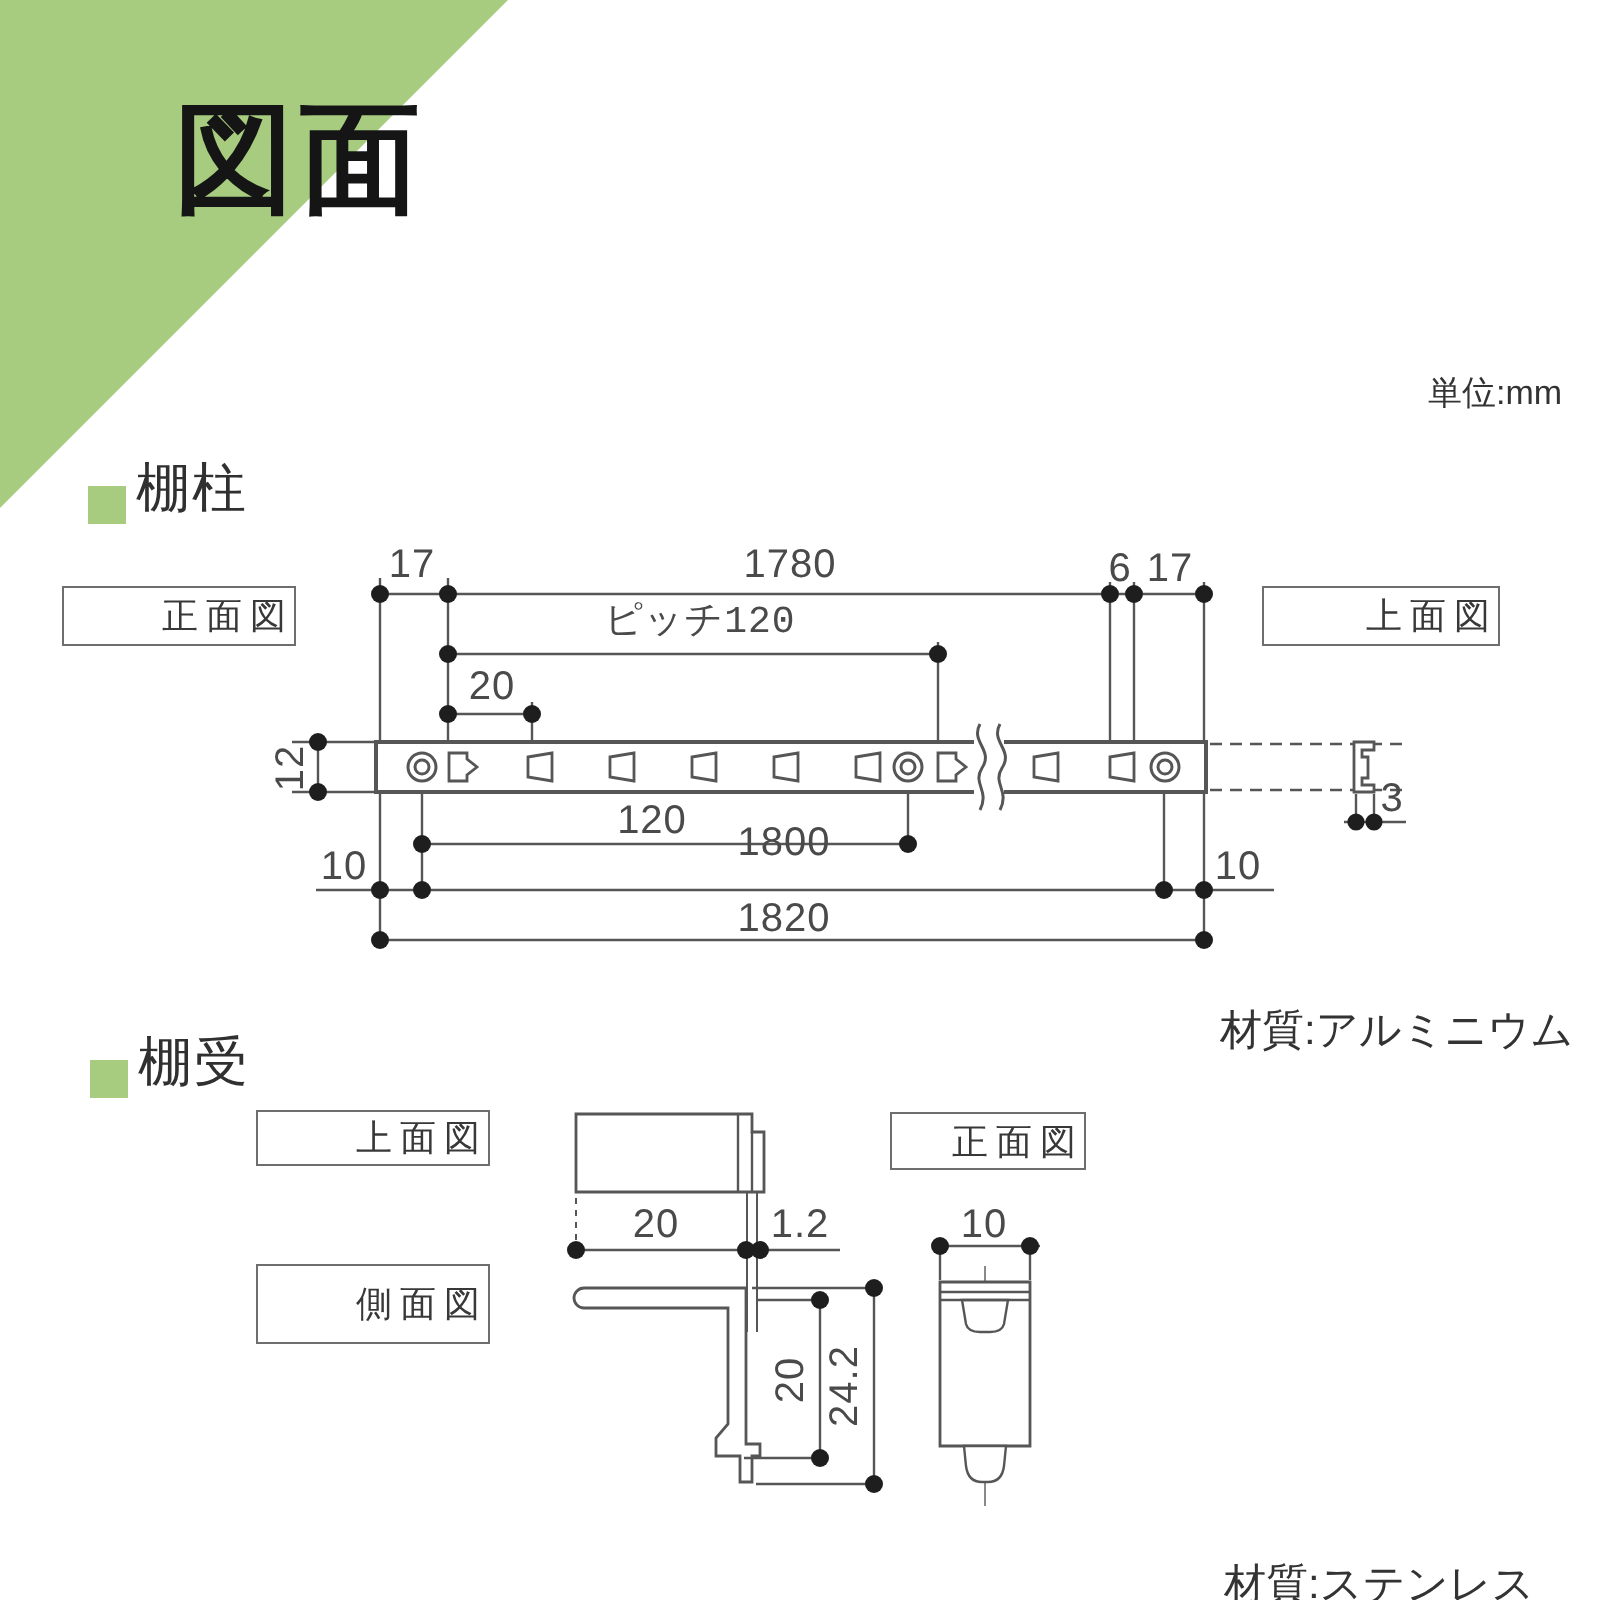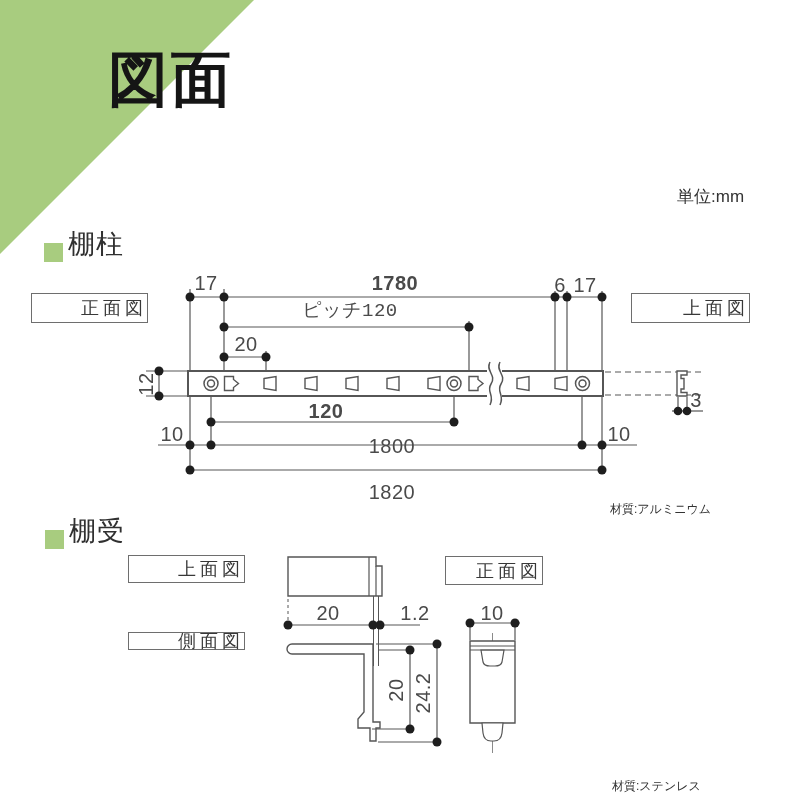--- a/index.html
+++ b/index.html
@@ -15,39 +15,39 @@
     font-family:"Liberation Sans","DejaVu Sans",sans-serif;
     color:var(--text-dark);overflow:hidden;
   }
   .abs{position:absolute;}
   .green-triangle{
     left:0;top:0;width:254px;height:254px;
     background:var(--accent-green);
     clip-path:polygon(0 0,100% 0,0 100%);
   }
   .page-title{
-    left:108px;top:48px;font-size:60px;font-weight:bold;
+    left:87px;top:48px;font-size:60px;font-weight:bold;
     letter-spacing:3px;color:#151515;line-height:1.05;
   }
-  .unit-label{left:677px;top:185px;font-size:17px;color:#333;}
+  .unit-label{left:714px;top:185px;font-size:17px;color:#333;}
   .section-heading{display:flex;align-items:flex-end;gap:5px;}
   .section-heading .bullet{width:19px;height:19px;background:var(--accent-green);flex:0 0 auto;}
   .section-heading .txt{font-size:27px;color:#303030;letter-spacing:1px;}
   .view-box{
     border:1.5px solid #6e6e6e;background:#fff;
     display:flex;align-items:center;justify-content:flex-end;
     font-size:18px;color:#383838;letter-spacing:4px;box-sizing:border-box;
   }
   .dim{
     transform:translate(-50%,-50%);white-space:nowrap;
     font-size:20px;color:var(--text-gray);letter-spacing:0.5px;
   }
   .dim.small{font-size:19px;}
   .dim.rot{transform:translate(-50%,-50%) rotate(-90deg);}
-  .material{font-size:12px;color:#333;white-space:nowrap;}
+  .material{font-size:21px;color:#333;white-space:nowrap;}
   svg{position:absolute;left:0;top:0;}
   svg *{vector-effect:non-scaling-stroke;}
 </style>
 </head>
 <body>
 
 <div class="abs green-triangle"></div>
 
 <div class="abs page-title">図面</div>
 <div class="abs unit-label">単位:mm</div>
@@ -203,49 +203,49 @@
 </div>
 
 <div class="abs view-box" style="left:31px;top:293px;width:117px;height:30px;">
   <span>正面図</span>
 </div>
 <div class="abs view-box" style="left:631px;top:293px;width:119px;height:30px;">
   <span>上面図</span>
 </div>
 
 <div class="abs dim" style="left:206px;top:283px;">17</div>
-<div class="abs dim" style="left:395px;top:283px;font-weight:bold;">1780</div>
+<div class="abs dim" style="left:395px;top:283px;">1780</div>
 <div class="abs dim" style="left:560px;top:285px;">6</div>
 <div class="abs dim" style="left:585px;top:285px;">17</div>
 <div class="abs dim small" style="left:350px;top:310px;font-family:Liberation Mono, monospace;">ピッチ120</div>
 <div class="abs dim" style="left:246px;top:344px;">20</div>
 <div class="abs dim rot" style="left:146px;top:384px;">12</div>
-<div class="abs dim" style="left:326px;top:411px;font-weight:bold;">120</div>
+<div class="abs dim" style="left:326px;top:411px;">120</div>
 <div class="abs dim" style="left:172px;top:434px;">10</div>
-<div class="abs dim" style="left:392px;top:446px;">1800</div>
+<div class="abs dim" style="left:392px;top:422px;">1800</div>
 <div class="abs dim" style="left:619px;top:434px;">10</div>
-<div class="abs dim" style="left:392px;top:460px;margin-top:32px;">1820</div>
+<div class="abs dim" style="left:392px;top:460px;">1820</div>
 <div class="abs dim" style="left:696px;top:400px;">3</div>
 
 <div class="abs material" style="left:610px;top:501px;">材質:アルミニウム</div>
 
 <div class="abs section-heading" style="left:45px;top:513px;">
   <span class="bullet"></span>
   <span class="txt">棚受</span>
 </div>
 
 <div class="abs view-box" style="left:128px;top:555px;width:117px;height:28px;">
   <span>上面図</span>
 </div>
-<div class="abs view-box" style="left:128px;top:632px;width:117px;height:18px;">
+<div class="abs view-box" style="left:128px;top:632px;width:117px;height:40px;">
   <span>側面図</span>
 </div>
 <div class="abs view-box" style="left:445px;top:556px;width:98px;height:29px;">
   <span>正面図</span>
 </div>
 
 <div class="abs dim" style="left:328px;top:613px;">20</div>
-<div class="abs dim" style="left:400px;top:613px;margin-left:15px;">1.2</div>
+<div class="abs dim" style="left:400px;top:613px;">1.2</div>
 <div class="abs dim" style="left:492px;top:613px;">10</div>
 <div class="abs dim rot" style="left:396px;top:690px;">20</div>
 <div class="abs dim rot" style="left:423px;top:693px;">24.2</div>
 
 <div class="abs material" style="left:612px;top:732px;margin-top:46px;">材質:ステンレス</div>
 
 </body></html>

